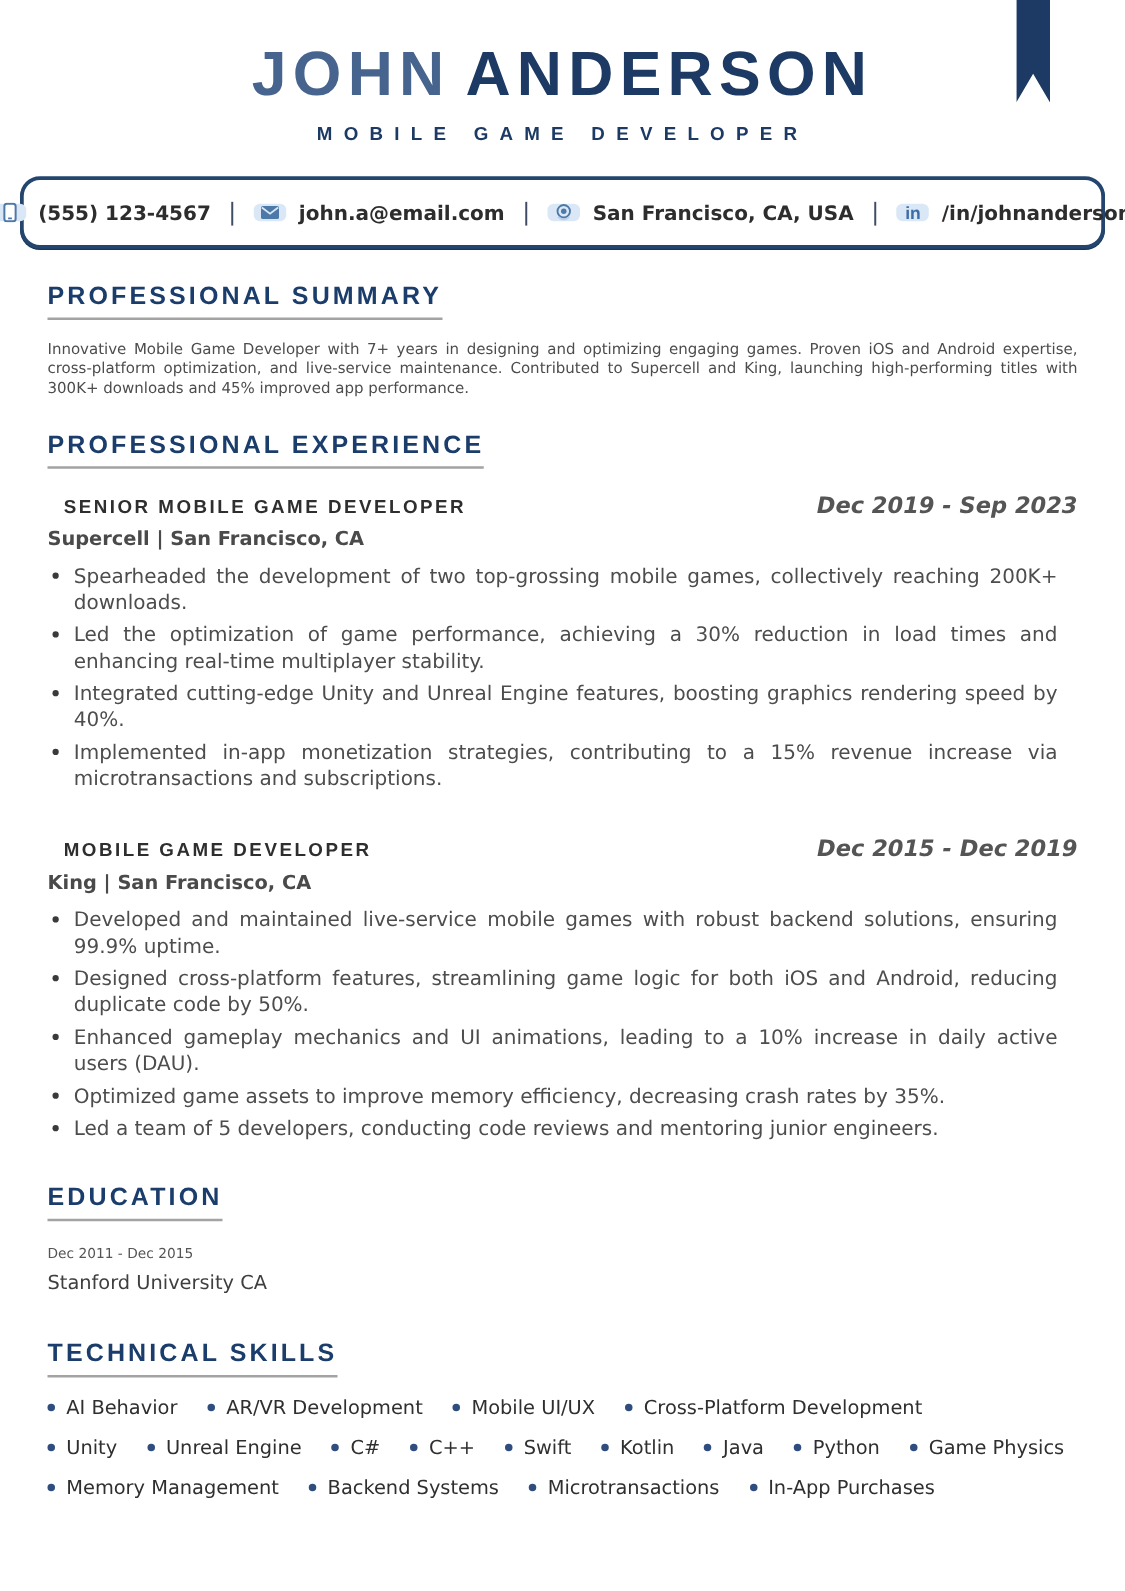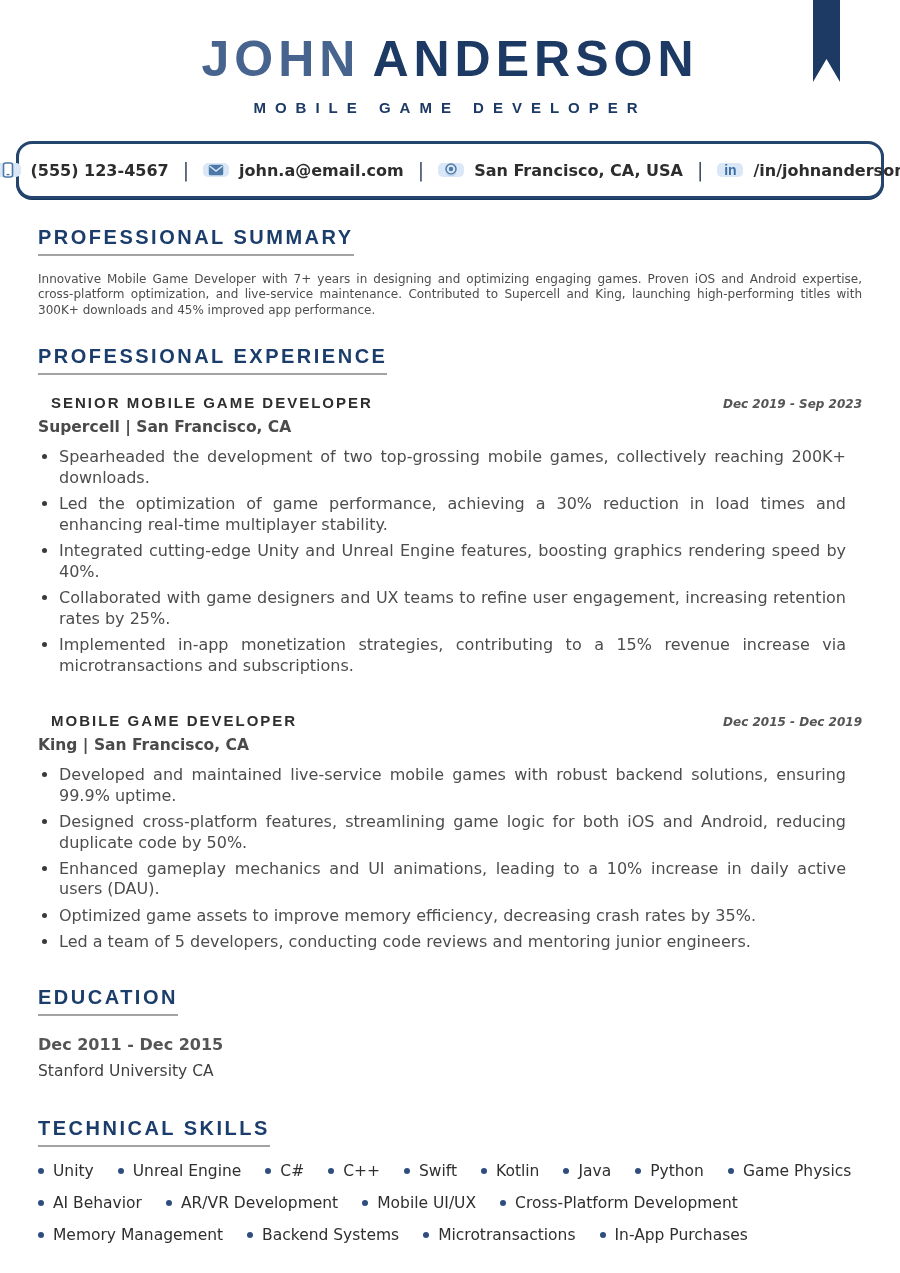--- a/index.html
+++ b/index.html
@@ -84,40 +84,40 @@
     text-align: justify;
   }
   .job-first  { margin-top: 19px; }
   .job-second { margin-top: 36px; }
   .job-head { display: flex; justify-content: space-between; align-items: baseline; margin-left: 13px; }
   .job-title {
     font-family: "Liberation Sans", sans-serif;
     font-weight: bold; font-size: 15px; letter-spacing: 2px;
     color: #2e2e2e;
   }
-  .job-dates { font-size: 12px; font-weight: bold; font-style: italic; color: #555; }
+  .job-dates { font-size: 18px; font-weight: bold; font-style: italic; color: #555; }
   .company { margin-top: 7px; font-size: 15.5px; font-weight: bold; color: #4a4a4a; }
   ul.bullets { margin: 11px 16px 0 0; padding: 0; list-style: none; }
   ul.bullets li {
     position: relative;
     padding-left: 21px;
     font-size: 16px; line-height: 1.28;
     color: #4d4d4d;
     text-align: justify;
     margin-bottom: 6px;
   }
   ul.bullets li::before {
     content: "";
     position: absolute; left: 4px; top: 7px;
     width: 5px; height: 5px; border-radius: 50%;
     background: #3a3a3a;
   }
   .edu-head { display: flex; justify-content: space-between; align-items: baseline; margin-top: 19px; }
   .degree { font-size: 15.5px; font-weight: bold; color: #2e2e2e; }
-  .edu-dates { font-size: 16px; font-weight: bold; color: #555; }
+  .edu-dates { font-size: 11px; font-weight: normal; color: #555; }
   .school { margin-top: 8px; font-size: 15.5px; color: #3f3f3f; }
 
   .skill-rows { margin-top: 15px; }
   .skill-row { display: flex; gap: 24px; margin-bottom: 14px; align-items: center; flex-wrap: nowrap; }
   .skill-item { display: flex; align-items: center; gap: 9px; font-size: 15.5px; color: #2f2f2f; white-space: nowrap; }
   .skill-dot { width: 6px; height: 6px; border-radius: 50%; background: #2f4d7e; flex: none; }
 </style>
 </head>
 <body>
 
@@ -184,21 +184,20 @@
       <div class="job-head">
         <span class="job-title">SENIOR MOBILE GAME DEVELOPER</span>
         <span class="job-dates">Dec 2019 - Sep 2023</span>
       </div>
       <div class="company">Supercell | San Francisco, CA</div>
       <ul class="bullets">
 
       <li>Spearheaded the development of two top-grossing mobile games, collectively reaching 200K+ downloads.</li>
           <li>Led the optimization of game performance, achieving a 30% reduction in load times and enhancing real-time multiplayer stability.</li>
           <li>Integrated cutting-edge Unity and Unreal Engine features, boosting graphics rendering speed by 40%.</li>
-          <li>Collaborated with game designers and UX teams to refine user engagement, increasing retention rates by 25%.</li>
           <li>Implemented in-app monetization strategies, contributing to a 15% revenue increase via microtransactions and subscriptions.</li>
         </ul>
     </div>
 
     <div class="job job-second">
       <div class="job-head">
         <span class="job-title">MOBILE GAME DEVELOPER</span>
         <span class="job-dates">Dec 2015 - Dec 2019</span>
       </div>
       <div class="company">King | San Francisco, CA</div>
@@ -220,71 +219,71 @@
     </div>
     <div class="school">Stanford University CA</div>
   </section>
 
   <section class="section-skills">
     <h2 class="section-heading">TECHNICAL SKILLS</h2>
     <div class="skill-rows">
         <div class="skill-row">
           <span class="skill-item">
             <span class="skill-dot"></span>
-            <span>Unity</span>
-          </span>
-          <span class="skill-item">
-            <span class="skill-dot"></span>
-            <span>Unreal Engine</span>
-          </span>
-          <span class="skill-item">
-            <span class="skill-dot"></span>
-            <span>C#</span>
-          </span>
-          <span class="skill-item">
-            <span class="skill-dot"></span>
-            <span>C++</span>
-          </span>
-          <span class="skill-item">
-            <span class="skill-dot"></span>
-            <span>Swift</span>
-          </span>
-          <span class="skill-item">
-            <span class="skill-dot"></span>
-            <span>Kotlin</span>
-          </span>
-          <span class="skill-item">
-            <span class="skill-dot"></span>
-            <span>Java</span>
-          </span>
-          <span class="skill-item">
-            <span class="skill-dot"></span>
-            <span>Python</span>
-          </span>
-          <span class="skill-item">
-            <span class="skill-dot"></span>
-            <span>Game Physics</span>
+            <span>AI Behavior</span>
+          </span>
+          <span class="skill-item">
+            <span class="skill-dot"></span>
+            <span>AR/VR Development</span>
+          </span>
+          <span class="skill-item">
+            <span class="skill-dot"></span>
+            <span>Mobile UI/UX</span>
+          </span>
+          <span class="skill-item">
+            <span class="skill-dot"></span>
+            <span>Cross-Platform Development</span>
           </span>
         </div>
         <div class="skill-row">
           <span class="skill-item">
             <span class="skill-dot"></span>
-            <span>AI Behavior</span>
-          </span>
-          <span class="skill-item">
-            <span class="skill-dot"></span>
-            <span>AR/VR Development</span>
-          </span>
-          <span class="skill-item">
-            <span class="skill-dot"></span>
-            <span>Mobile UI/UX</span>
-          </span>
-          <span class="skill-item">
-            <span class="skill-dot"></span>
-            <span>Cross-Platform Development</span>
+            <span>Unity</span>
+          </span>
+          <span class="skill-item">
+            <span class="skill-dot"></span>
+            <span>Unreal Engine</span>
+          </span>
+          <span class="skill-item">
+            <span class="skill-dot"></span>
+            <span>C#</span>
+          </span>
+          <span class="skill-item">
+            <span class="skill-dot"></span>
+            <span>C++</span>
+          </span>
+          <span class="skill-item">
+            <span class="skill-dot"></span>
+            <span>Swift</span>
+          </span>
+          <span class="skill-item">
+            <span class="skill-dot"></span>
+            <span>Kotlin</span>
+          </span>
+          <span class="skill-item">
+            <span class="skill-dot"></span>
+            <span>Java</span>
+          </span>
+          <span class="skill-item">
+            <span class="skill-dot"></span>
+            <span>Python</span>
+          </span>
+          <span class="skill-item">
+            <span class="skill-dot"></span>
+            <span>Game Physics</span>
           </span>
         </div>
         <div class="skill-row">
           <span class="skill-item">
             <span class="skill-dot"></span>
             <span>Memory Management</span>
           </span>
           <span class="skill-item">
             <span class="skill-dot"></span>
             <span>Backend Systems</span>

